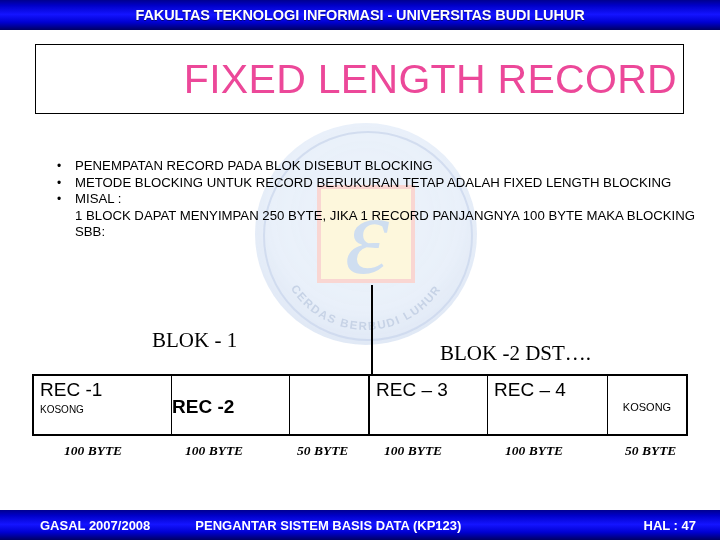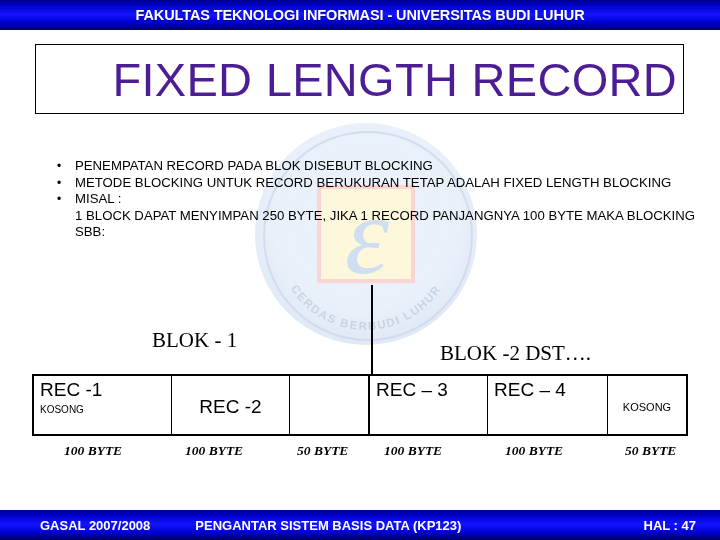--- a/index.html
+++ b/index.html
@@ -90,22 +90,22 @@
 
   
   .title-box{
     position:absolute;left:35px;top:44px;
     width:649px;height:70px;
     border:1.6px solid #000;
     box-sizing:border-box;
     display:flex;align-items:center;justify-content:flex-end;
   }
   .title-text{
-    font-size:47px;
-    color:#4c1d95;
+    font-size:41px;
+    color:#ec4899;
     white-space:nowrap;
     padding-right:6px;
     letter-spacing:.3px;
   }
 
   
   .bullets{
     position:absolute;left:45px;top:158px;width:655px;
     color:#000;font-size:13.2px;line-height:16.5px;
   }
@@ -149,21 +149,21 @@
     border-right:1.4px solid #000;
   }
   .cell.blockend{border-right:2.4px solid #000;}
   .cell.last{border-right:none;}
   .cell-main{
     font-size:19px;color:#000;line-height:22px;white-space:nowrap;
   }
   .cell-sub{
     font-size:10px;color:#000;line-height:12px;margin-top:3px;white-space:nowrap;
   }
-  .cell.center{align-items:center;padding-left:0;justify-content:center;}
+  .cell.center{align-items:flex-start;padding-left:0;justify-content:center;font-weight:bold;}
   .cell.center .cell-main{font-size:19px;}
   .cell.kosong-only{align-items:center;justify-content:center;padding-left:0;}
   .cell.kosong-only .cell-main{font-size:11px;}
 
   
   .byte-row{
     position:absolute;left:32px;top:443px;width:656px;height:18px;font-style:italic;
   }
   .byte{
     position:absolute;top:0;

